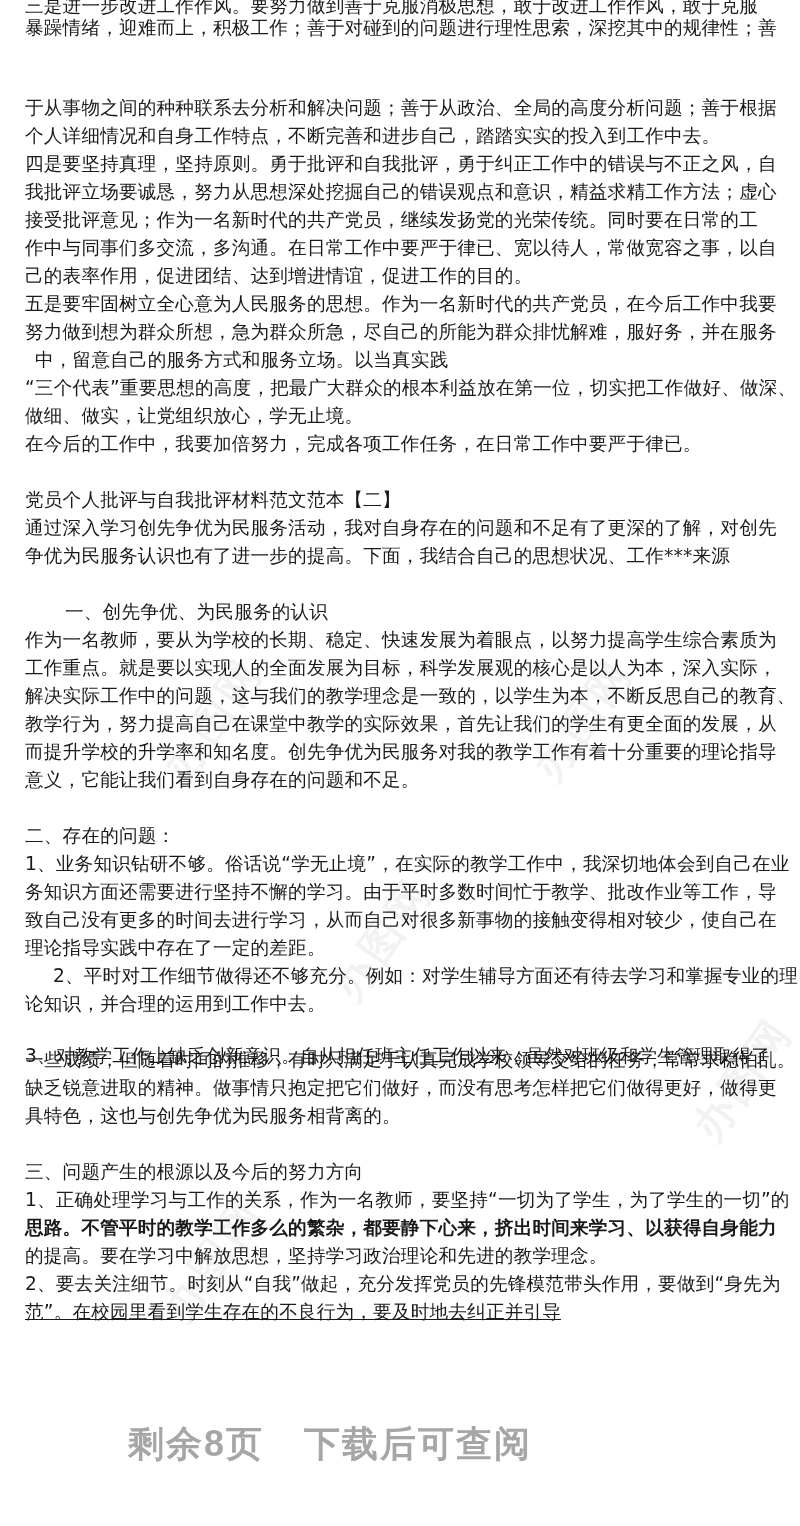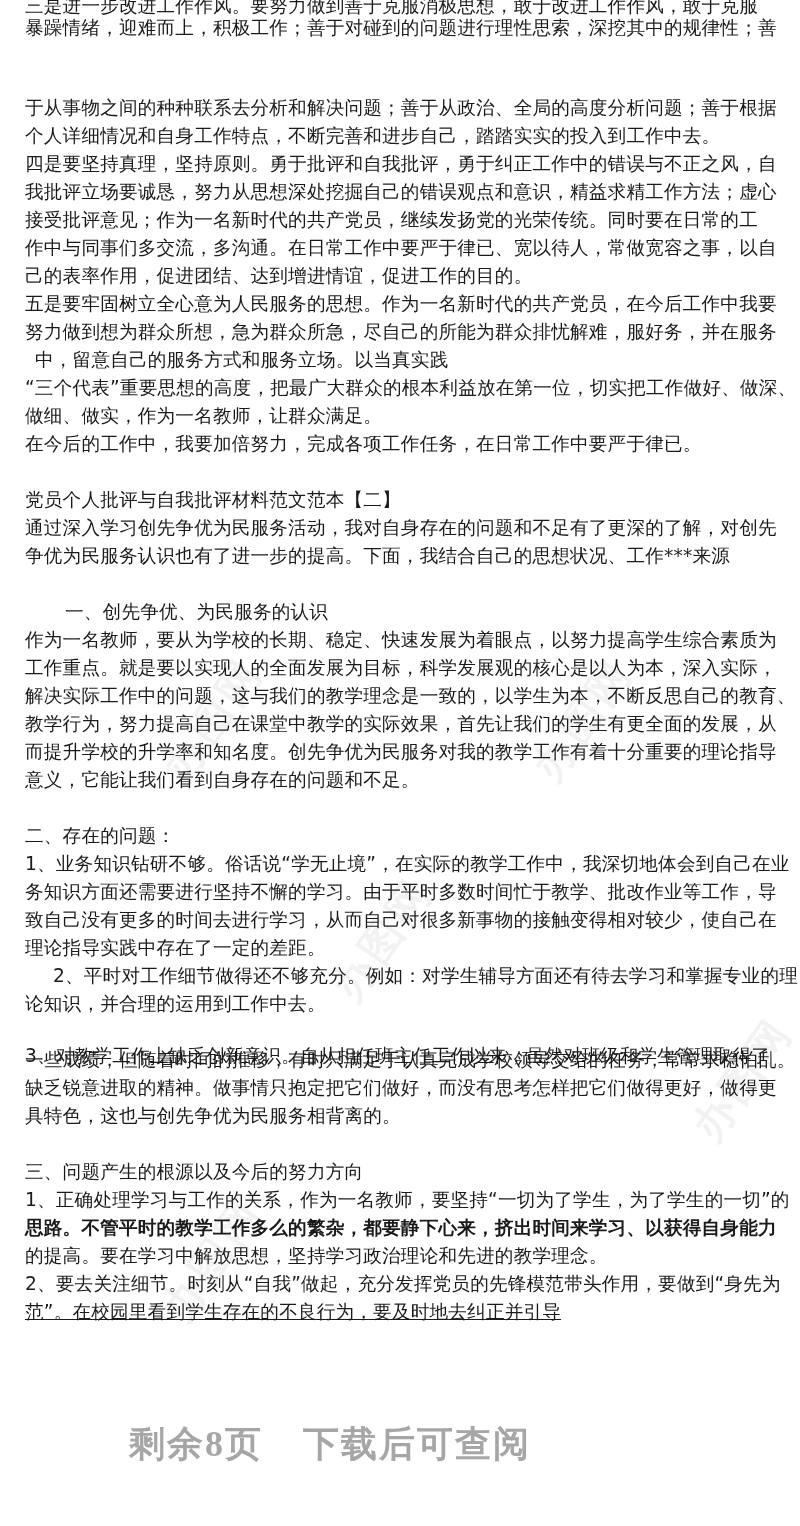--- a/index.html
+++ b/index.html
@@ -16,21 +16,21 @@
     }
     .watermark {
       position: absolute; font-size: 42px; color: rgba(0,0,0,0.05);
       transform: rotate(-55deg); transform-origin: left top;
       font-weight: bold; letter-spacing: 4px; white-space: nowrap;
       pointer-events: none;
     }
     .more-banner {
       position: absolute; left: 0; top: 1420px; width: 660px; height: 60px;
       text-align: center; font-size: 36px; font-weight: bold; color: #a6a6a6;
-      font-family: Liberation Serif, serif; letter-spacing: 2px;
+      font-family: Liberation Sans, sans-serif; letter-spacing: 2px;
     }
     .more-banner span { display: inline-block; }
     .more-banner .gap { width: 40px; }
   </style>
 </head>
 <body>
 
 <div class="page">
   <div id="watermarks">
       <div class="watermark" style="left: 150px; top: 760px;">办图网</div>
@@ -46,21 +46,21 @@
       <div class="line" style="top: 122px;">个人详细情况和自身工作特点，不断完善和进步自己，踏踏实实的投入到工作中去。</div>
       <div class="line" style="top: 150px;">四是要坚持真理，坚持原则。勇于批评和自我批评，勇于纠正工作中的错误与不正之风，自</div>
       <div class="line" style="top: 178px;">我批评立场要诚恳，努力从思想深处挖掘自己的错误观点和意识，精益求精工作方法；虚心</div>
       <div class="line" style="top: 206px;">接受批评意见；作为一名新时代的共产党员，继续发扬党的光荣传统。同时要在日常的工</div>
       <div class="line" style="top: 234px;">作中与同事们多交流，多沟通。在日常工作中要严于律已、宽以待人，常做宽容之事，以自</div>
       <div class="line" style="top: 262px;">己的表率作用，促进团结、达到增进情谊，促进工作的目的。</div>
       <div class="line" style="top: 290px;">五是要牢固树立全心意为人民服务的思想。作为一名新时代的共产党员，在今后工作中我要</div>
       <div class="line" style="top: 318px;">努力做到想为群众所想，急为群众所急，尽自己的所能为群众排忧解难，服好务，并在服务</div>
       <div class="line" style="top: 346px; margin-left: 10px;">中，留意自己的服务方式和服务立场。以当真实践</div>
       <div class="line" style="top: 374px;">“三个代表”重要思想的高度，把最广大群众的根本利益放在第一位，切实把工作做好、做深、</div>
-      <div class="line" style="top: 402px;">做细、做实，作为一名教师，让群众满足。</div>
+      <div class="line" style="top: 402px;">做细、做实，让党组织放心，学无止境。</div>
       <div class="line" style="top: 430px;">在今后的工作中，我要加倍努力，完成各项工作任务，在日常工作中要严于律已。</div>
       <div class="line" style="top: 486px;">党员个人批评与自我批评材料范文范本【二】</div>
       <div class="line" style="top: 514px;">通过深入学习创先争优为民服务活动，我对自身存在的问题和不足有了更深的了解，对创先</div>
       <div class="line" style="top: 542px;">争优为民服务认识也有了进一步的提高。下面，我结合自己的思想状况、工作***来源</div>
       <div class="line" style="top: 598px; margin-left: 40px;">一、创先争优、为民服务的认识</div>
       <div class="line" style="top: 626px;">作为一名教师，要从为学校的长期、稳定、快速发展为着眼点，以努力提高学生综合素质为</div>
       <div class="line" style="top: 654px;">工作重点。就是要以实现人的全面发展为目标，科学发展观的核心是以人为本，深入实际，</div>
       <div class="line" style="top: 682px;">解决实际工作中的问题，这与我们的教学理念是一致的，以学生为本，不断反思自己的教育、</div>
       <div class="line" style="top: 710px;">教学行为，努力提高自己在课堂中教学的实际效果，首先让我们的学生有更全面的发展，从</div>
       <div class="line" style="top: 738px;">而提升学校的升学率和知名度。创先争优为民服务对我的教学工作有着十分重要的理论指导</div>

